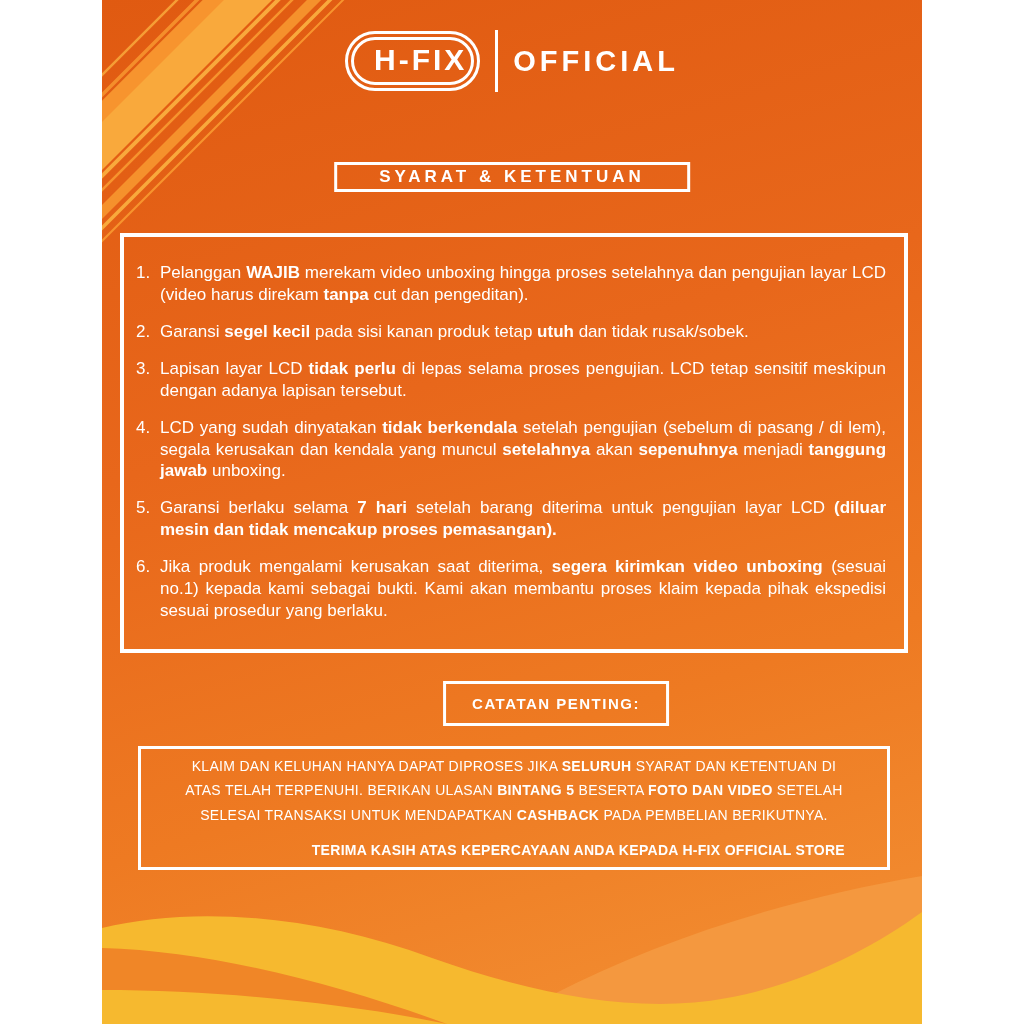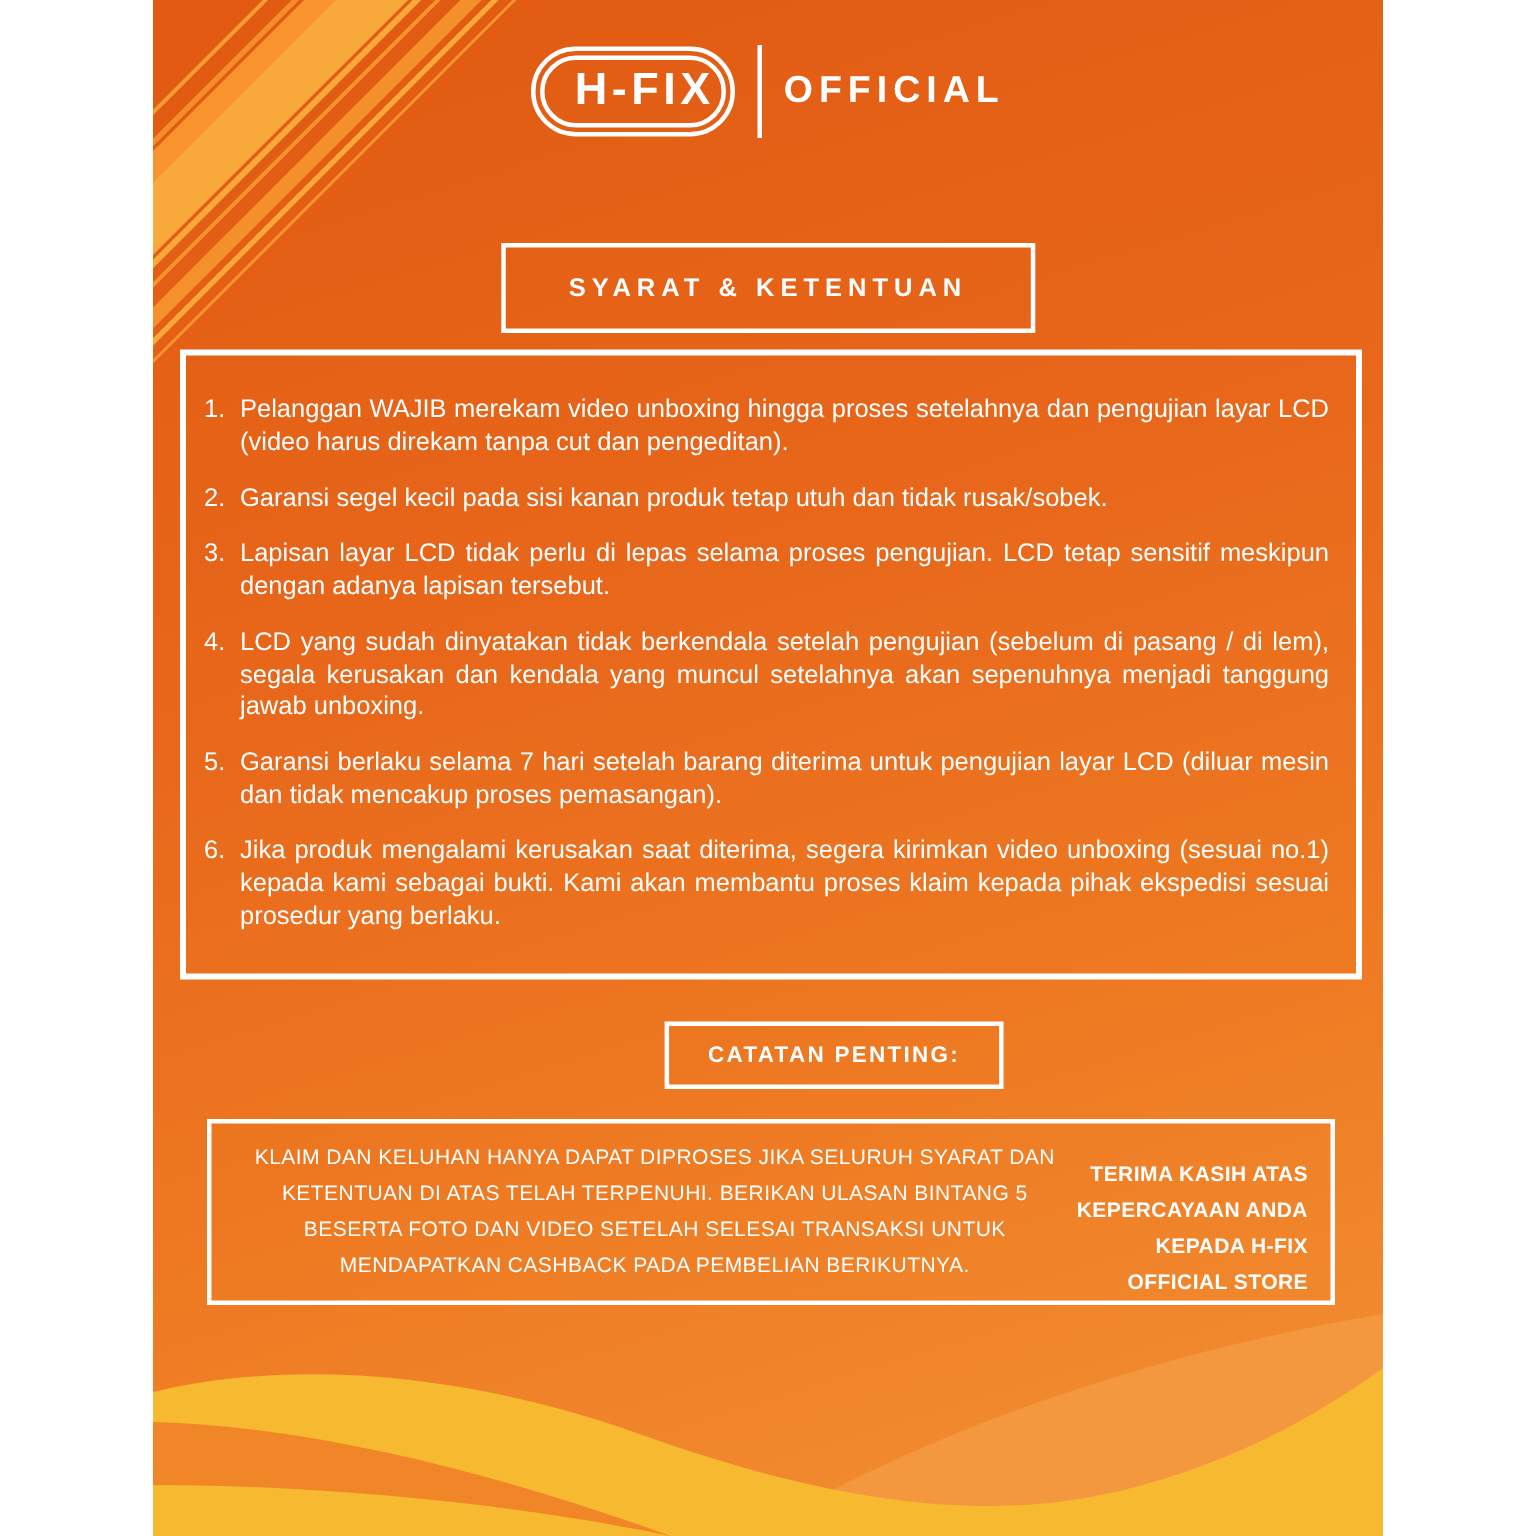--- a/index.html
+++ b/index.html
@@ -20,50 +20,50 @@
     position:absolute;top:30px;left:0;width:100%;
     display:flex;justify-content:center;align-items:center;gap:15px;
   }
   .pill-outer{border:3px solid #fff;border-radius:44px;padding:3px;}
   .pill-inner{
     border:3px solid #fff;border-radius:38px;padding:5px 4px 7px 20px;
     font-size:30px;font-weight:700;letter-spacing:3px;line-height:1;
   }
   .logo-divider{width:3px;height:62px;background:#fff;}
   .store-name{
-    font-size:25px;font-weight:700;letter-spacing:4px;line-height:1.18;
+    font-size:29px;font-weight:700;letter-spacing:4px;line-height:1.18;
     text-align:left;
   }
 
   
   .title-box{
     position:absolute;left:50%;transform:translateX(-50%);
     border:3px solid #fff;text-align:center;white-space:nowrap;
     font-weight:700;
   }
-  .syarat-box{top:162px;padding:17px 42px;font-size:17px;letter-spacing:4px;text-align:center;}
+  .syarat-box{top:162px;padding:2px 42px;font-size:17px;letter-spacing:4px;text-align:center;}
   .catatan-box{top:681px;padding:11px 26px;font-size:15px;letter-spacing:1.5px;margin-left:44px;}
 
   
   .terms-box{
     position:absolute;left:18px;top:233px;width:788px;height:420px;
     border:4px solid #fff;box-sizing:border-box;
     padding:25px 18px 0 12px;
   }
   .term-item{display:flex;margin-bottom:15px;font-size:17px;line-height:1.29;}
   .term-num{flex:0 0 24px;text-align:left;}
   .term-text{flex:1;text-align:justify;}
-  .b{font-weight:400;}
+  .b{font-weight:700;}
 
   
   .footer-box{
     position:absolute;left:36px;top:746px;width:752px;height:124px;
     border:3px solid #fff;box-sizing:border-box;
-    display:flex;justify-content:center;
-    padding:10px 15px;text-align:center;
+    display:flex;flex-direction:column;justify-content:center;
+    padding:10px 42px;text-align:center;
     font-size:14px;line-height:1.72;letter-spacing:0.3px;
   }
   .footer-thanks{margin-top:11px;font-weight:700;text-align:right;}
 </style>
 </head>
 <body>
 
 <div class="poster">
 
   <svg class="decor" viewBox="0 0 820 1024">

